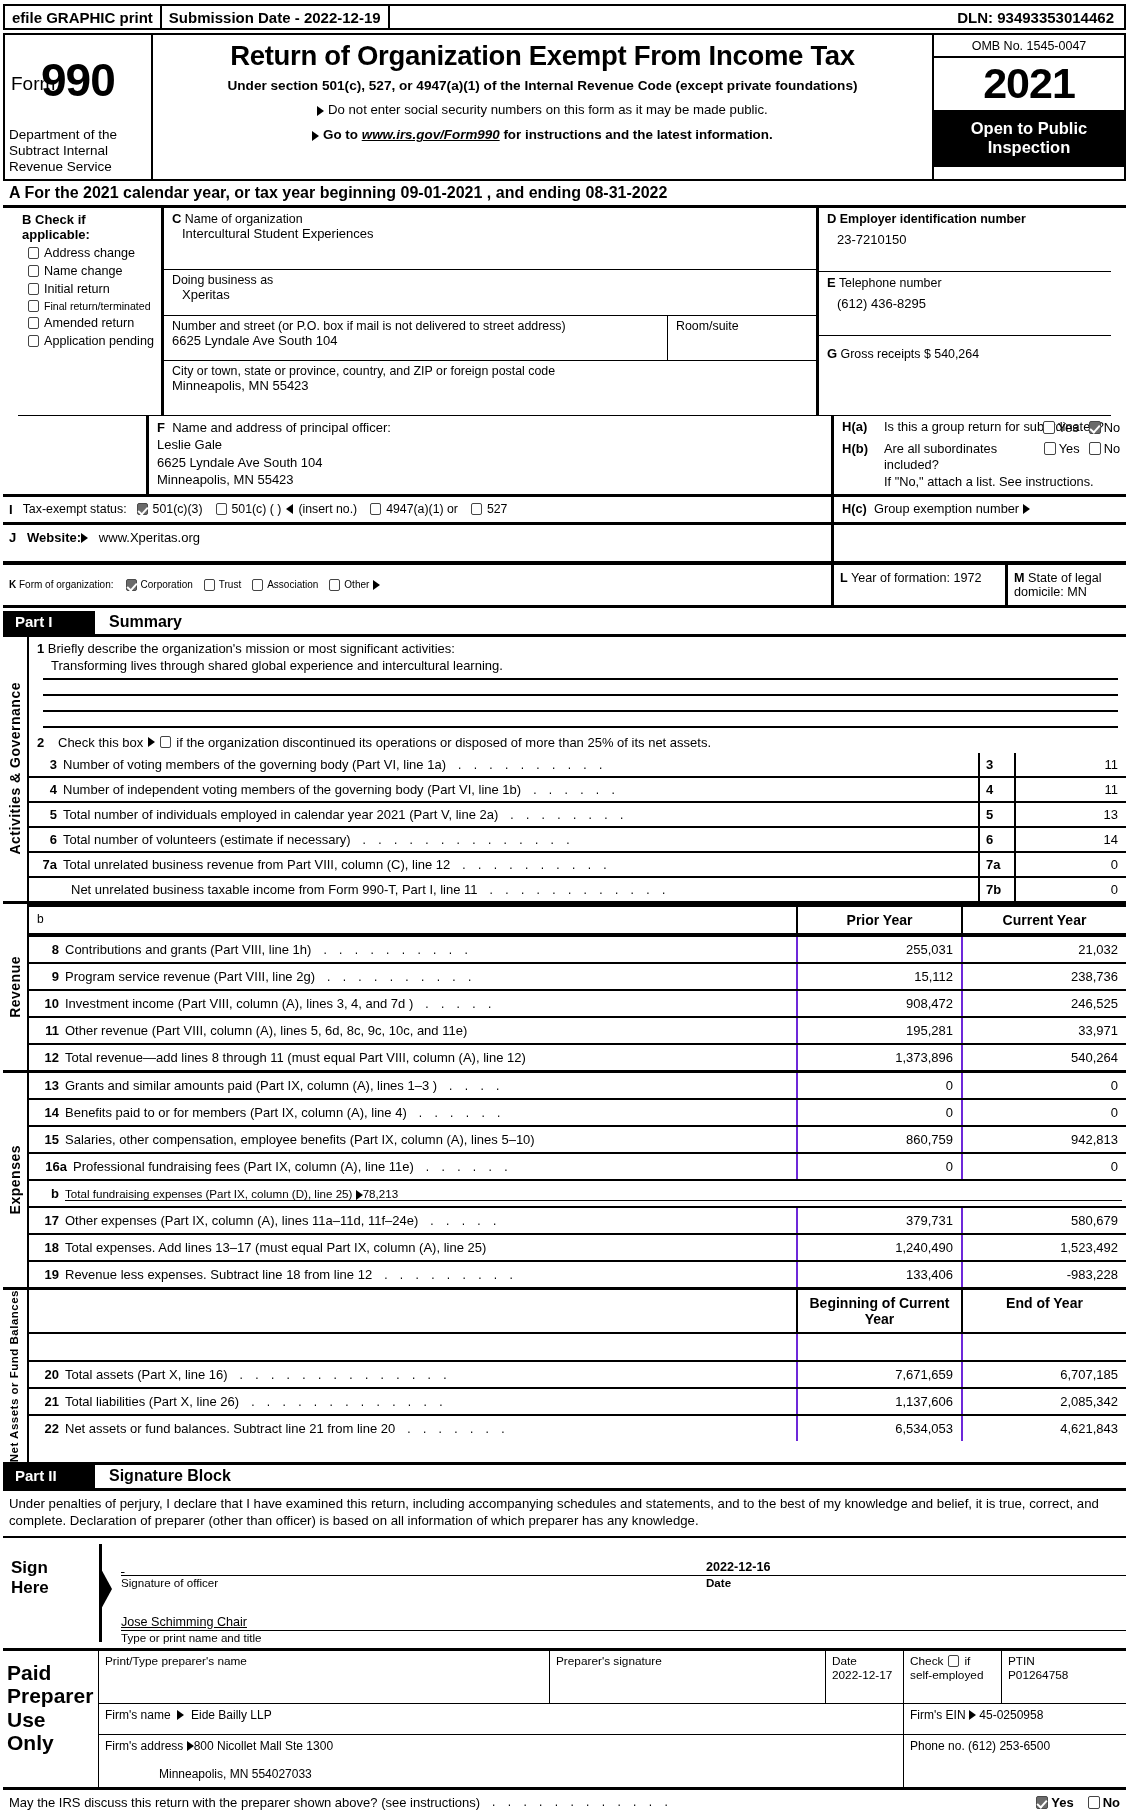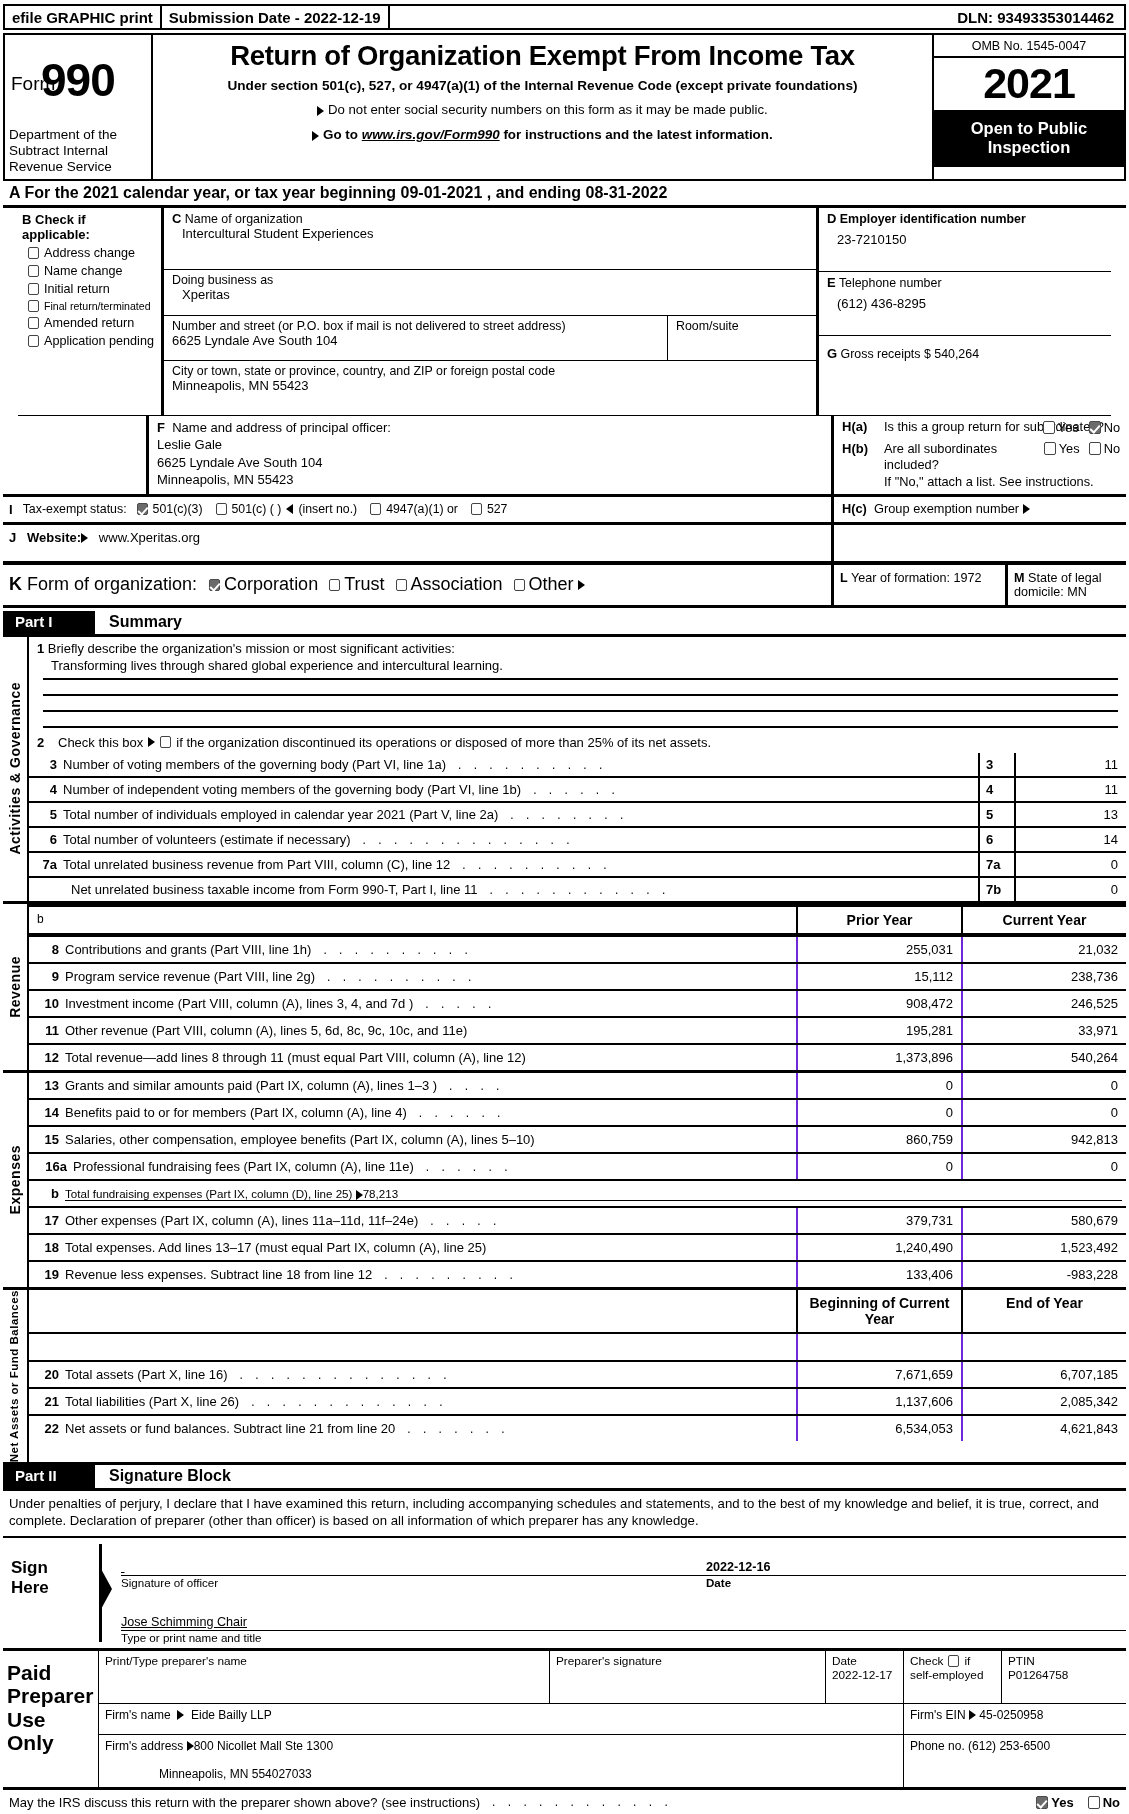--- a/index.html
+++ b/index.html
@@ -97,21 +97,21 @@
   .taxopts { display:flex; align-items:center; gap:13px; font-size:12.3px; }
   .taxopt { display:flex; align-items:center; gap:5px; }
 
   
   .jrow { display:flex; margin:0 3px; border-bottom:4px solid #000; }
   .jrow .jleft { flex:1; border-right:3px solid #000; padding:5px 4px 16px 6px; font-size:13px; }
   .jrow .jright { width:292px; padding:4px 6px 4px 8px; font-size:12.8px; }
 
   
   .krow { display:flex; margin:0 3px; border-bottom:3px solid #000; }
-  .krow .kleft { flex:1; border-right:3px solid #000; padding:9px 4px 9px 6px; display:flex; align-items:center; gap:12px; font-size:18px; }
+  .krow .kleft { flex:1; border-right:3px solid #000; padding:9px 4px 9px 6px; display:flex; align-items:center; gap:12px; font-size:10px; }
   .krow .kmid { width:174px; border-right:3px solid #000; padding:6px 4px 6px 6px; font-size:12.6px; }
   .krow .kright { width:118px; padding:6px 4px 6px 6px; font-size:12.6px; }
   .kopts { display:flex; align-items:center; gap:11px; }
   .kopt { display:flex; align-items:center; gap:4px; }
 
   
   .partbar { display:flex; align-items:stretch; margin:3px 3px 0 3px; border-bottom:3px solid #000; }
   .partbar .pb-tag { background:#000; color:#fff; font-weight:bold; font-size:15px; width:92px; padding:2px 0 3px 12px; }
   .partbar .pb-title { font-weight:bold; font-size:16px; padding:2px 0 3px 14px; }
 

